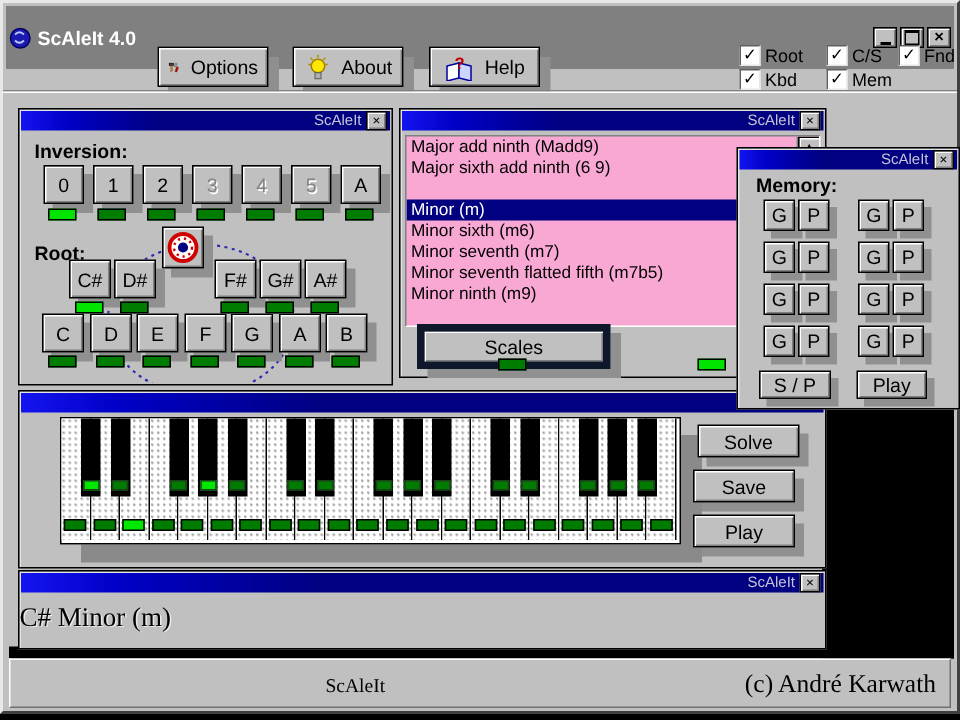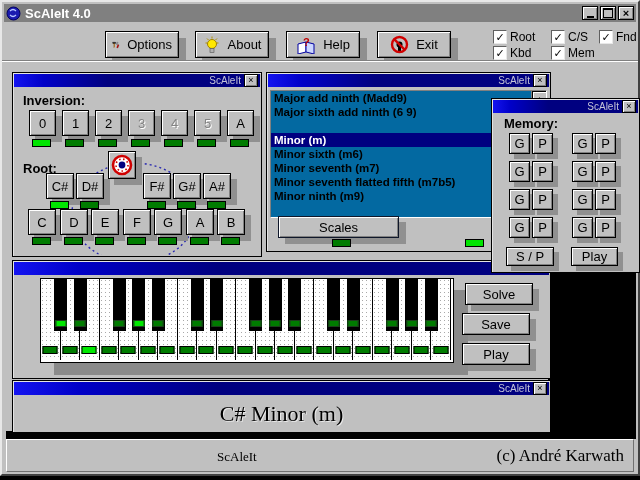--- a/index.html
+++ b/index.html
@@ -4,21 +4,21 @@
 <style>
   html,body{margin:0;padding:0;background:#000;}
   body{width:640px;height:480px;position:relative;overflow:hidden;
        font-family:"Liberation Sans","DejaVu Sans",sans-serif;font-size:13px;color:#000;
        -webkit-font-smoothing:none;}
   .app{position:absolute;left:0;top:0;width:636px;height:472px;background:#c0c0c0;
        border:2px solid;border-color:#e8e8e8 #404040 #404040 #e8e8e8;}
 
   
   .titlebar{position:absolute;left:2px;top:2px;right:2px;height:18px;background:#808080;
-            display:flex;align-items:center;padding:0 2px;}
+            display:flex;align-items:center;padding:12px 2px;}
   .titlebar .ttl{color:#fff;font-weight:bold;font-size:13px;margin-left:4px;flex:1;}
   .appico{width:15px;height:15px;display:block;}
   .winbtns{display:flex;gap:2px;}
   .wbtn{width:16px;height:14px;background:#c0c0c0;border:1px solid #000;
         box-shadow:inset 1px 1px 0 #fff,inset -1px -1px 0 #808080;
         display:flex;align-items:center;justify-content:center;padding:0;font-size:10px;line-height:10px;}
   .g-min{width:7px;height:2px;background:#000;margin-top:7px;}
   .g-max{width:8px;height:7px;border:1px solid #000;border-top:2px solid #000;}
   .g-x{font-weight:bold;font-size:11px;}
 
@@ -53,47 +53,47 @@
   .sbtn{position:absolute;background:#c0c0c0;border:1px solid #000;
         box-shadow:inset 1px 1px 0 #fff,inset -1px -1px 0 #808080,6px 6px 0 #909090;
         display:flex;align-items:center;justify-content:center;font-size:13px;}
   .sbtn.dis{color:#848484;text-shadow:1px 1px 0 #fff;}
   .mbtn{box-shadow:inset 1px 1px 0 #fff,inset -1px -1px 0 #808080,5px 5px 0 #909090;}
   .led{position:absolute;width:17px;height:6px;background:#007c00;border:1px solid #000;}
   .led.on{background:#00e400;}
   .arcs{position:absolute;left:0;top:14px;}
 
   
-  .listbox{position:absolute;left:3px;top:17px;width:275px;height:126px;background:#0369a1;
-           border:1px solid;border-color:#808080 #fff #fff #808080;overflow:hidden;font-size:11.5px;font-weight:bold;}
+  .listbox{position:absolute;left:3px;top:17px;width:275px;height:126px;background:#f9a8d4;
+           border:1px solid;border-color:#808080 #fff #fff #808080;overflow:hidden;font-size:11.5px;}
   .li-row{height:14px;line-height:14px;padding-left:3px;white-space:nowrap;}
   .li-row.sel{background:#000080;color:#fff;}
   .vscroll{position:absolute;right:0;top:0;bottom:0;width:14px;background:#d8d8d8;border-left:1px solid #808080;}
   .sarrow{position:absolute;left:0;top:0;width:13px;height:13px;background:#c0c0c0;border:1px solid #000;
           box-shadow:inset 1px 1px 0 #fff;font-size:7px;line-height:7px;display:flex;align-items:center;justify-content:center;}
-  .wide-btn{position:absolute;height:20px;background:#c0c0c0;border:1px solid #0f172a;
+  .wide-btn{position:absolute;height:20px;background:#c0c0c0;border:5px solid #0f172a;
         box-shadow:inset 1px 1px 0 #fff,inset -1px -1px 0 #808080,7px 6px 0 #909090;
         display:flex;align-items:center;justify-content:center;font-size:13px;}
 
   
   .piano{position:absolute;left:27px;top:17px;width:412px;height:83px;background:#fff;
          border:1px solid #000;box-shadow:14px 12px 0 #8a8a8a;}
   .wkey{position:absolute;top:0;height:81px;border-right:1px solid #000;box-sizing:border-box;
         background-color:#fff;
         background-image:radial-gradient(circle at 1.5px 1.5px,#a9a9a9 0.8px,rgba(0,0,0,0) 1px);
         background-size:4px 4px;}
   .bkey{position:absolute;top:0;width:13px;height:52px;background:#000;z-index:2;}
   .kled{position:absolute;left:50%;transform:translateX(-50%);border:1px solid #000;background:#007c00;}
   .wled{bottom:6px;width:13px;height:6px;}
   .bled{bottom:4px;width:9px;height:5px;border-color:#1c3f1c;}
   .kled.on{background:#00e800;}
 
   
-  .result-text{position:absolute;left:0;right:0;top:20px;text-align:center;
-               font-family:"Liberation Serif","DejaVu Serif",serif;font-size:22px;
+  .result-text{position:absolute;left:0;right:0;top:20px;
+               font-family:"Liberation Serif","DejaVu Serif",serif;font-size:18px;
                text-shadow:1px 1px 0 #e9e9e9;}
 
   
   .status{position:absolute;left:2px;top:377px;width:628px;height:33px;background:#c0c0c0;
           border:1px solid;border-color:#fff #707070 #707070 #fff;box-sizing:border-box;}
   .status .appname{position:absolute;left:210px;top:9px;font-family:"Liberation Serif","DejaVu Serif",serif;font-size:13px;}
   .status .copyright{position:absolute;right:9px;top:6px;font-family:"Liberation Serif","DejaVu Serif",serif;font-size:17px;}
 </style>
 </head>
 <body>
@@ -147,29 +147,20 @@
 
   <button class="tbtn" style="left:284px">
     <svg width="20" height="18" viewBox="0 0 20 18">
       <path d="M2 8 L10 6 L10 16 L2 18 Z" fill="#fff" stroke="#0000a0"></path>
       <path d="M18 8 L10 6 L10 16 L18 18 Z" fill="#ccd6ff" stroke="#0000a0"></path>
       <text x="7" y="10" font-size="11" font-weight="bold" fill="#c00000" font-family="inherit">?</text>
     </svg>
     <span>Help</span>
   </button>
 
-  <button class="tbtn" style="left:375px">
-    <svg width="19" height="19" viewBox="0 0 19 19">
-      <circle cx="9.5" cy="9.5" r="3" fill="#000"></circle>
-      <rect x="8" y="9" width="3" height="7" fill="#000"></rect>
-      <circle cx="9.5" cy="9.5" r="7.5" fill="none" stroke="#d00000" stroke-width="2.4"></circle>
-      <line x1="4.2" y1="4.2" x2="14.8" y2="14.8" stroke="#d00000" stroke-width="2.4"></line>
-    </svg>
-    <span>Exit</span>
-  </button>
 
   <div class="cbgrid" id="checkboxes">
       <div class="cb">
         <div class="cbox">✓</div>
         <div class="cblabel">Root</div>
       </div>
       <div class="cb">
         <div class="cbox">✓</div>
         <div class="cblabel">C/S</div>
       </div>

